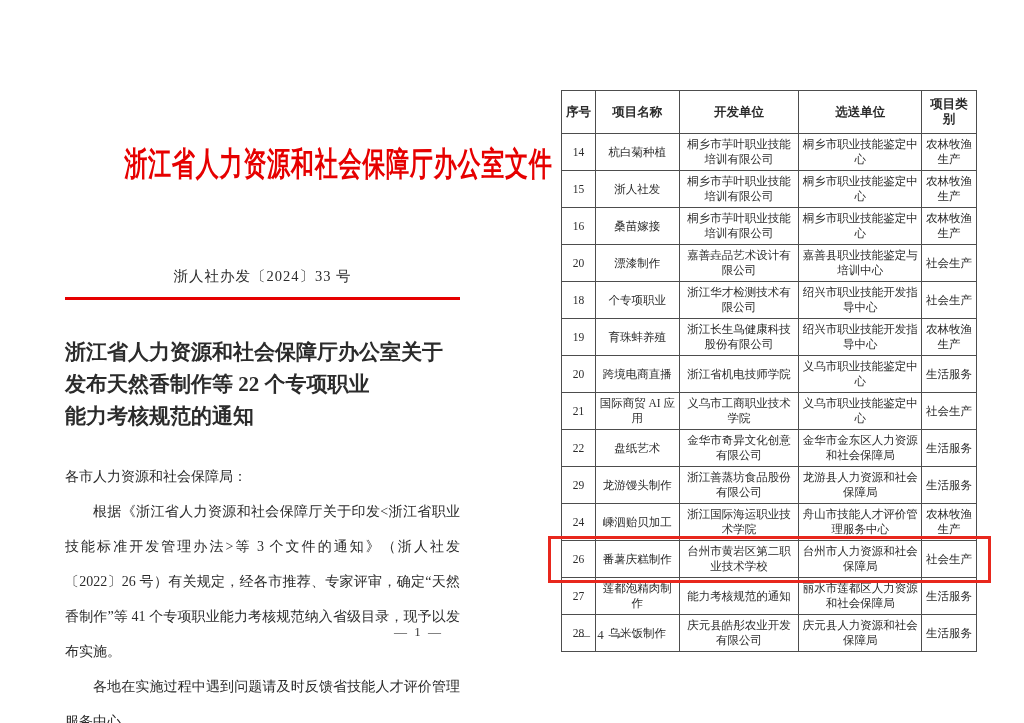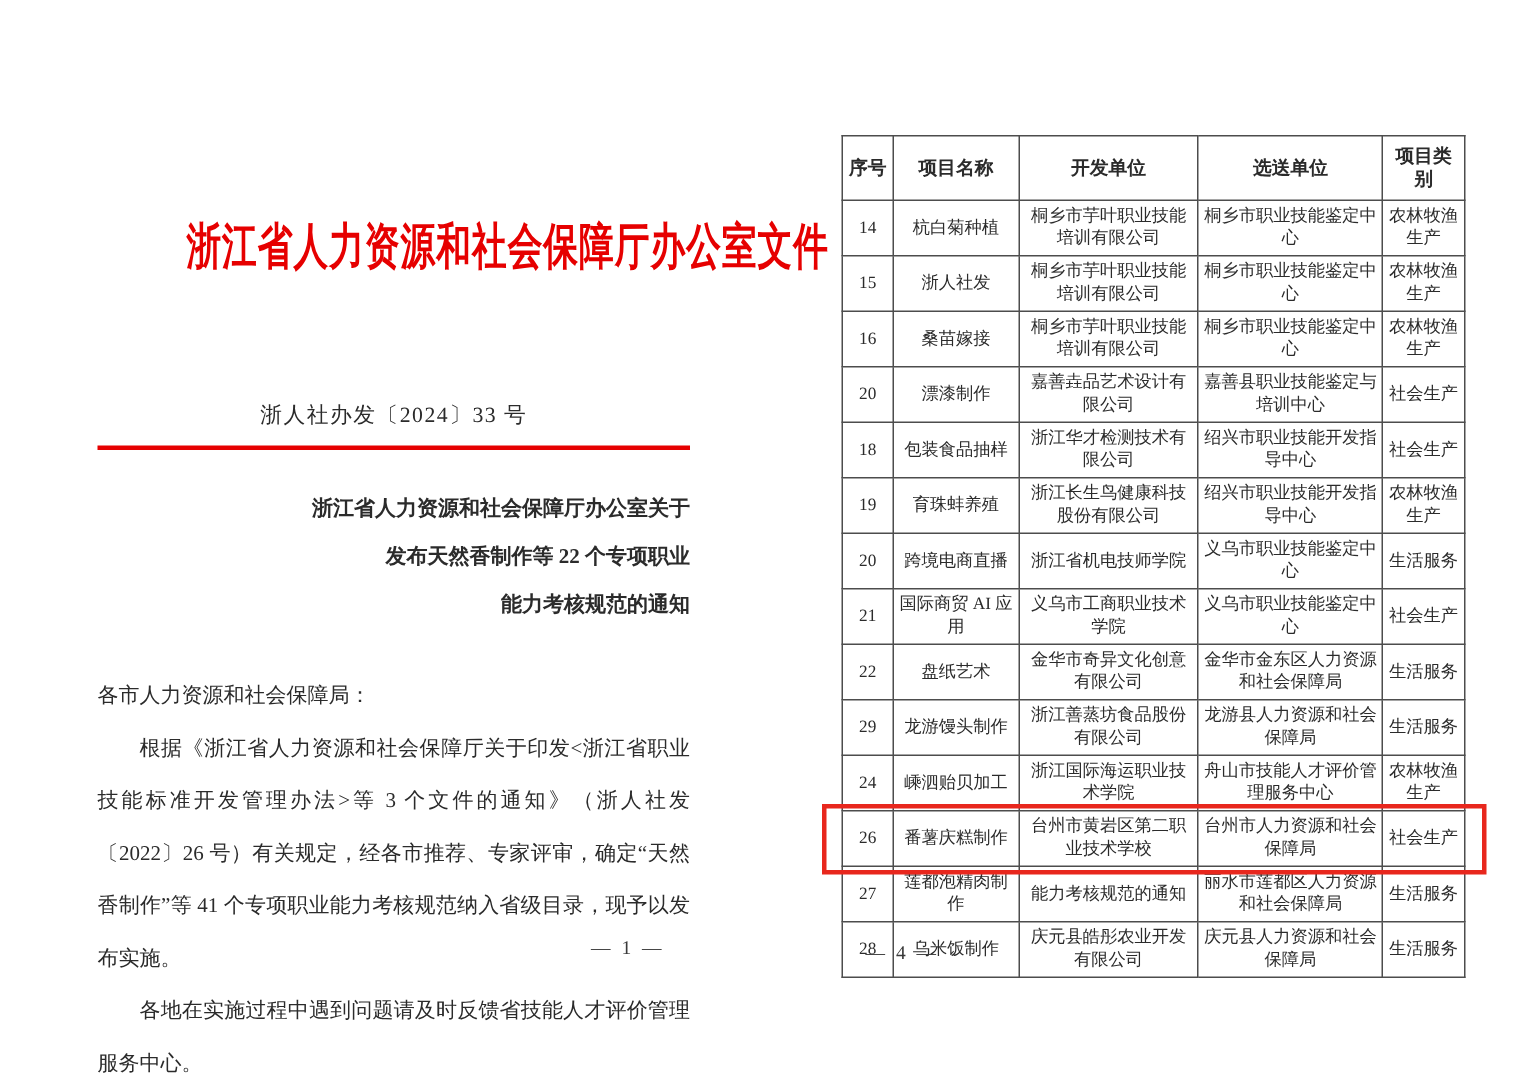--- a/index.html
+++ b/index.html
@@ -30,24 +30,24 @@
     font-size:14.5px;
     letter-spacing:1px;
   }
   .red-rule{
     margin-top:11px;
     height:3px;
     background:var(--accent-red);
     width:100%;
   }
   .doc-title{
-    margin-top:24px;
-    text-align:right;
+    margin-top:36px;
+    text-align:left;
     font-weight:bold;
-    font-size:14px;
+    font-size:21px;
     line-height:32px;
   }
   .doc-body{
     margin-top:27px;
     font-size:14px;
     line-height:35px;
     text-align:justify;
   }
   .doc-body .para{text-indent:2em;}
   .pageno-left{
@@ -151,21 +151,21 @@
           </tr>
           <tr>
             <td>20</td>
             <td>漂漆制作</td>
             <td>嘉善垚品艺术设计有限公司</td>
             <td>嘉善县职业技能鉴定与培训中心</td>
             <td>社会生产</td>
           </tr>
           <tr>
             <td>18</td>
-            <td>包装食品抽样</td>
+            <td>个专项职业</td>
             <td>浙江华才检测技术有限公司</td>
             <td>绍兴市职业技能开发指导中心</td>
             <td>社会生产</td>
           </tr>
           <tr>
             <td>19</td>
             <td>育珠蚌养殖</td>
             <td>浙江长生鸟健康科技股份有限公司</td>
             <td>绍兴市职业技能开发指导中心</td>
             <td>农林牧渔生产</td>

